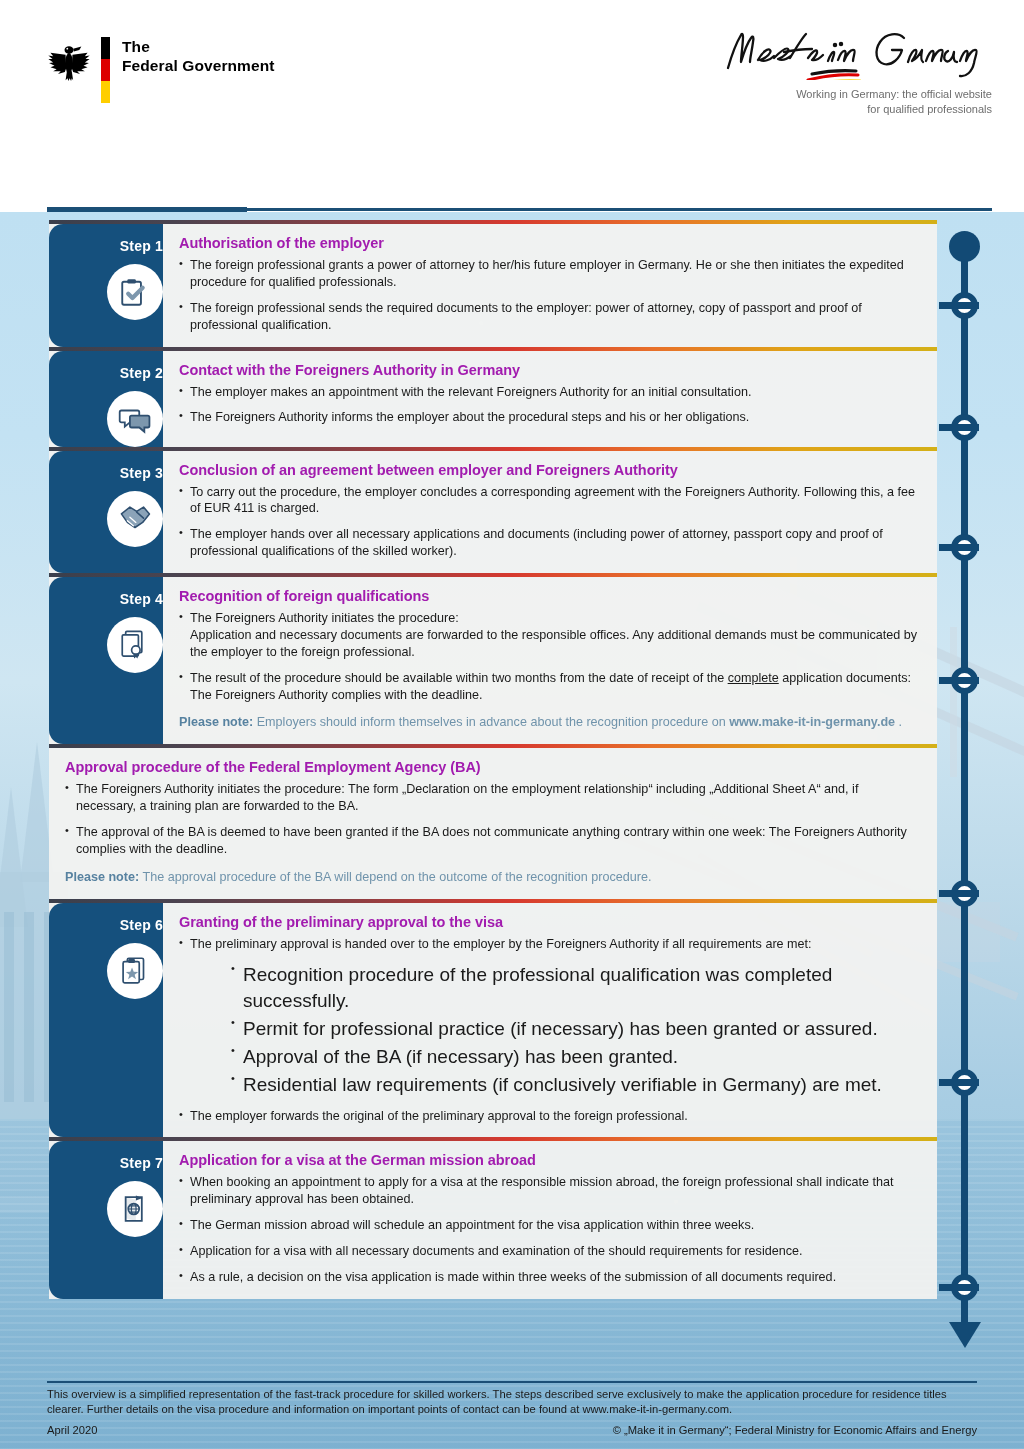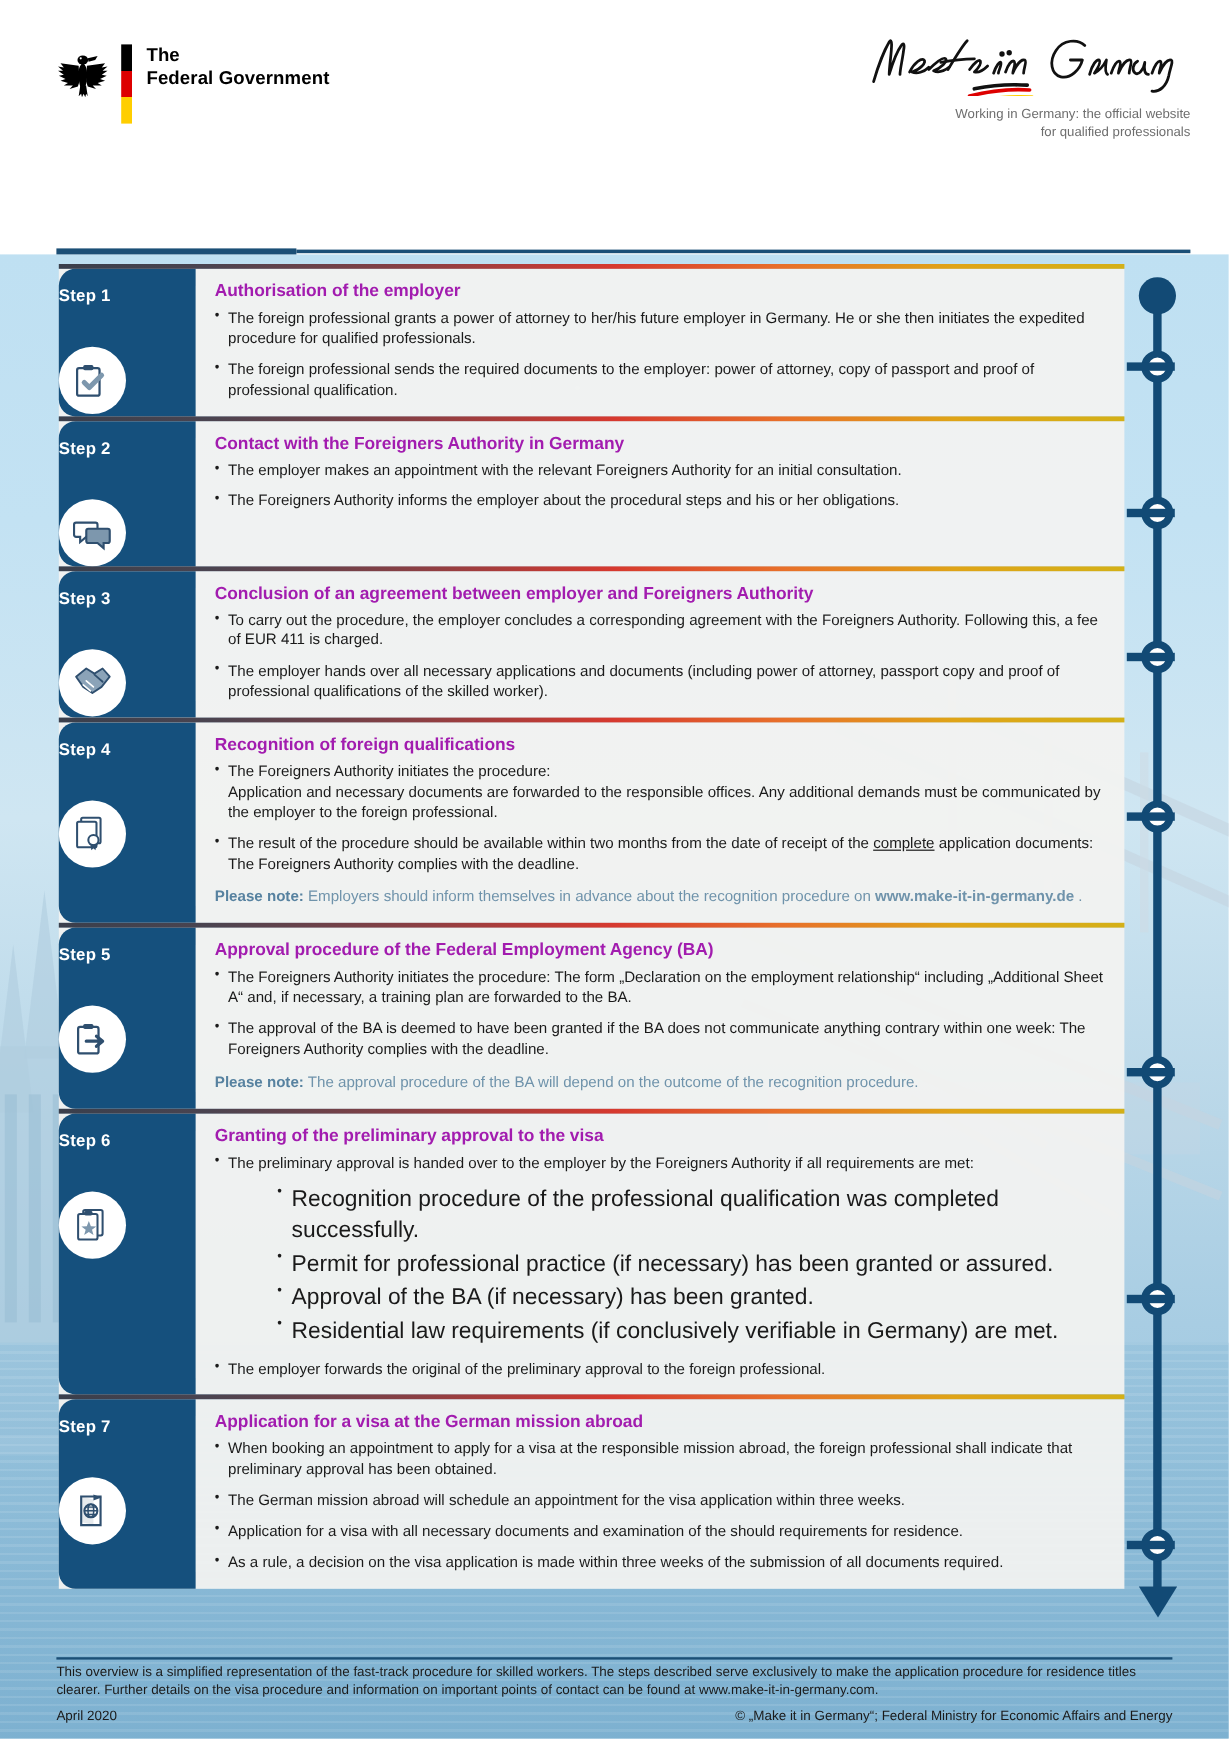--- a/index.html
+++ b/index.html
@@ -94,21 +94,21 @@
   }
   .step-grad {
     position:absolute; left:0; top:-4px; width:100%; height:4px;
     background: linear-gradient(to right, #3a3f4c 0%, #4a4450 14%, #8c3f43 34%, #d6392f 52%, #e8702a 68%, #dfa417 84%, #d4b017 100%);
   }
   .step-left {
     width:114px; flex:0 0 114px;
     background:#15507d;
     border-radius: 14px 0 0 14px;
     padding-top:14px;
-    display:flex; flex-direction:column; align-items:flex-start;gap:25px;
+    display:flex; flex-direction:column; align-items:flex-end;
   }
   .step-label { color:#fff; font-size:14px; font-weight:700; letter-spacing:.2px; }
   .step-iconwrap {
     width:56px; height:56px; border-radius:50%; background:#fff;
     margin-top:10px; display:flex; align-items:center; justify-content:center;
   }
   .step-body { flex:1; padding:11px 16px 13px 16px; min-width:0; }
   .step-title { color:#a21caf; font-size:14.5px; font-weight:700; margin-bottom:6px; letter-spacing:-.05px; }
   ul.blist { list-style:none; }
   ul.blist > li {
@@ -322,30 +322,20 @@
         <li style="white-space:pre-line;">The Foreigners Authority initiates the procedure:
 Application and necessary documents are forwarded to the responsible offices. Any additional demands must be communicated by the employer to the foreign professional.</li>
         <li><span>The result of the procedure should be available within two months from the date of receipt of the </span><u class="underline">complete</u><span> application documents: The Foreigners Authority complies with the deadline.</span></li>
       </ul>
       <div class="note"><b>Please note:</b><span> Employers should inform themselves in advance about the recognition procedure on </span><span class="url">www.make-it-in-germany.de</span><span> .</span></div>
     </div>
   </div>
 
   <div class="step">
     <div class="step-grad"></div>
-    <div class="step-left">
-      <div class="step-label">Step 5</div>
-      <div class="step-iconwrap">
-        <svg width="34" height="34" viewBox="0 0 40 40">
-          <rect x="6" y="8" width="20" height="26" rx="2" fill="none" stroke="#2f4f6f" stroke-width="2.2"></rect>
-          <rect x="11" y="5" width="10" height="5" rx="1.6" fill="#2f4f6f"></rect>
-          <path d="M14 22 h14 M24 17 l6 5 l-6 5" fill="none" stroke="#2f4f6f" stroke-width="3.2" stroke-linecap="round" stroke-linejoin="round"></path>
-        </svg>
-      </div>
-    </div>
     <div class="step-body">
       <div class="step-title">Approval procedure of the Federal Employment Agency (BA)</div>
       <ul class="blist">
         <li>The Foreigners Authority initiates the procedure: The form „Declaration on the employment relationship“ including „Additional Sheet A“ and, if necessary, a training plan are forwarded to the BA.</li>
         <li>The approval of the BA is deemed to have been granted if the BA does not communicate anything contrary within one week: The Foreigners Authority complies with the deadline.</li>
       </ul>
       <div class="note"><b>Please note:</b><span>  The approval procedure of the BA will depend on the outcome of the recognition procedure.</span></div>
     </div>
   </div>
 

